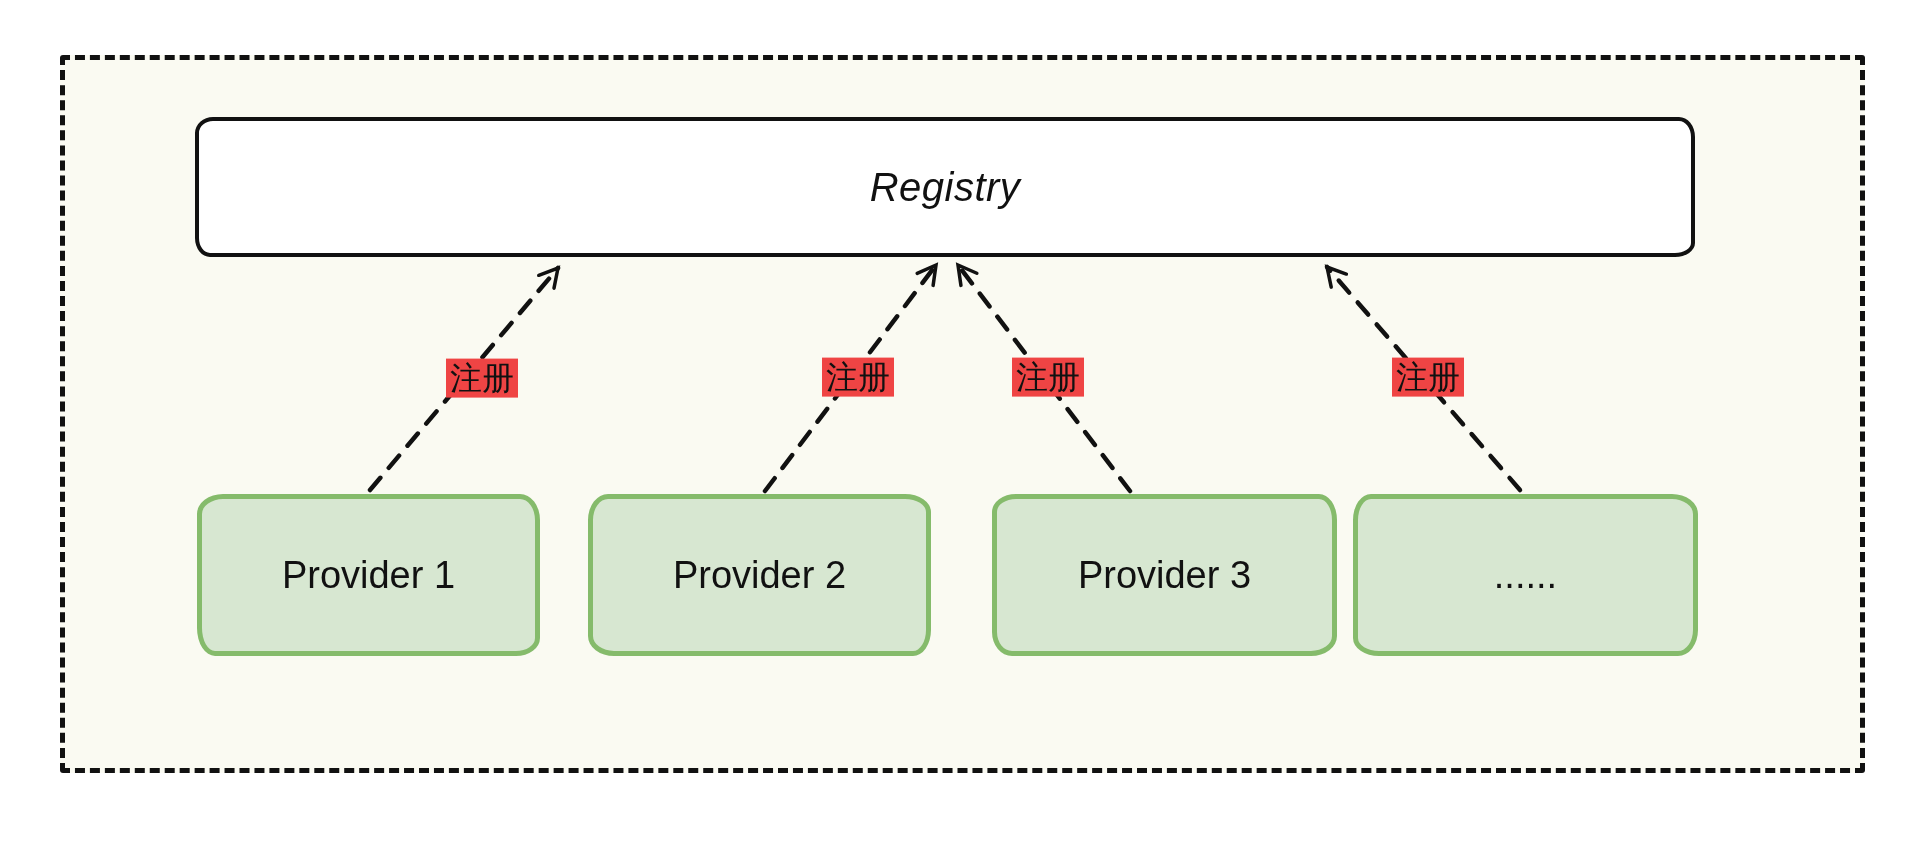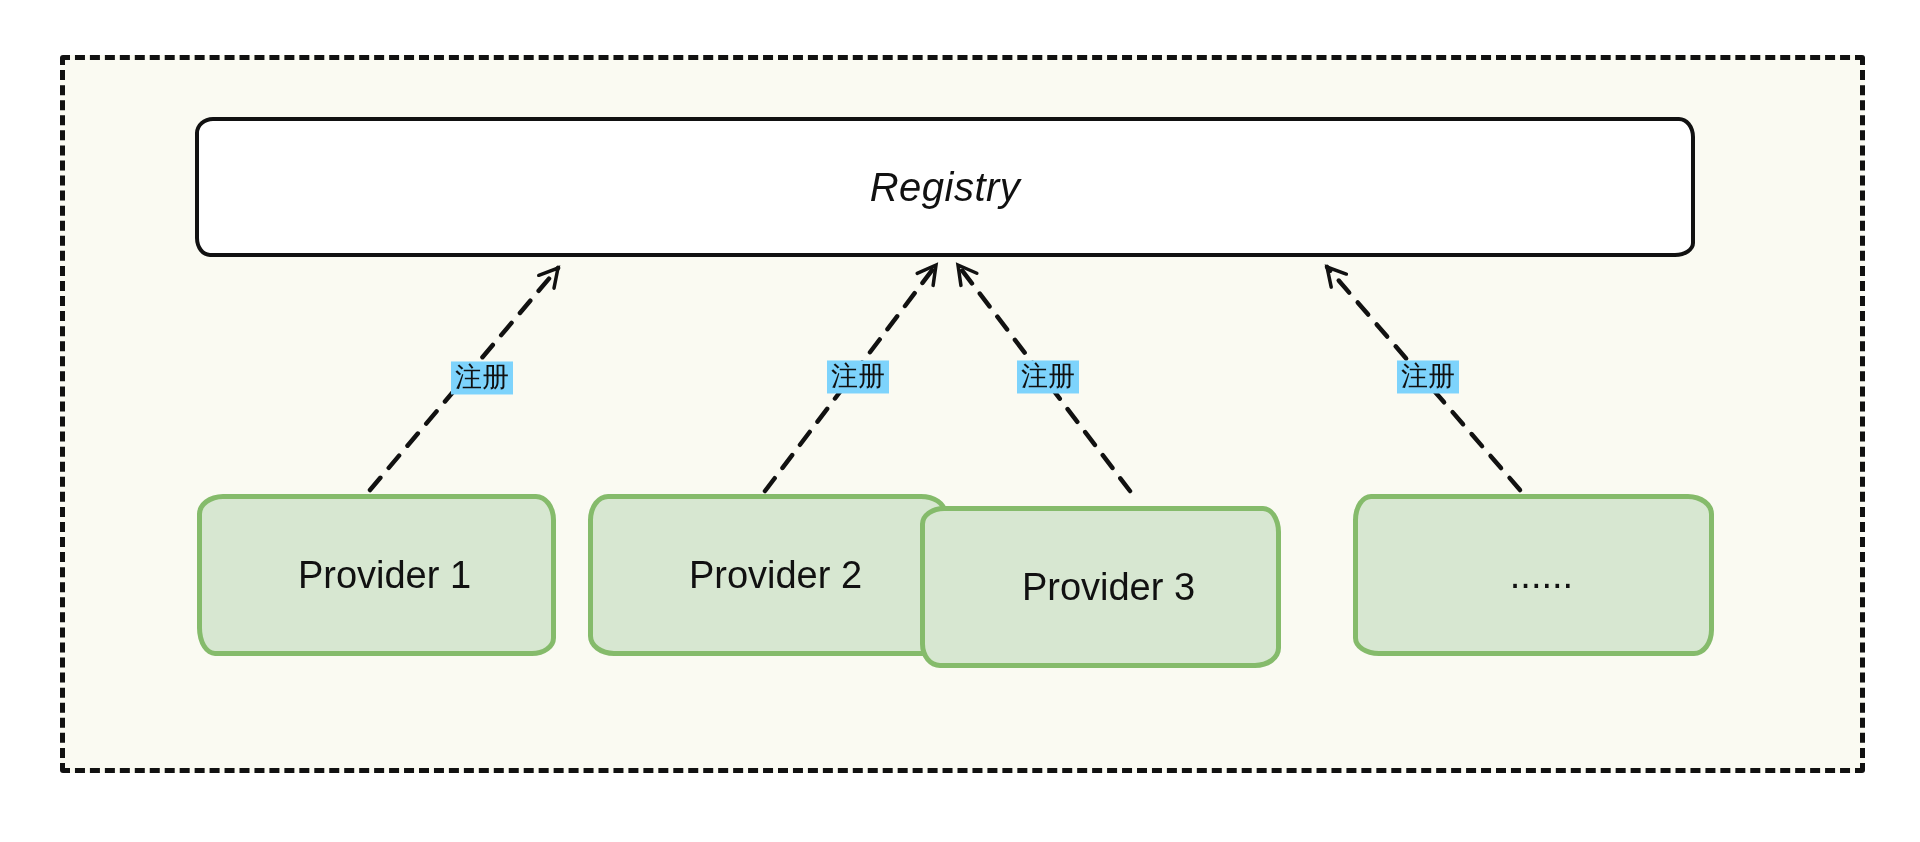--- a/index.html
+++ b/index.html
@@ -45,44 +45,43 @@
     font-style:italic;
   }
   .provider{
     position:absolute;
     top:494px;
     height:152px;
     background:var(--provider-fill);
     border:5px solid var(--provider-border);
     display:flex; align-items:center; justify-content:center;
     font-size:38px;
-    padding-left:16px;
   }
   .provider.p1{ left:197px;  width:333px; border-radius:26px 20px 24px 18px / 20px 26px 18px 28px; }
   .provider.p2{ left:588px;  width:333px; border-radius:20px 26px 18px 26px / 26px 18px 26px 20px; }
-  .provider.p3{ left:920px;  width:335px; border-radius:24px 18px 26px 20px / 18px 26px 20px 24px;margin-top:12px; }
+  .provider.p3{ left:992px;  width:335px; border-radius:24px 18px 26px 20px / 18px 26px 20px 24px; }
   .provider.p4{ left:1353px; width:335px; border-radius:18px 26px 20px 26px / 26px 20px 26px 18px; }
   .edges-svg{
     position:absolute;
     left:0; top:0;
     width:1920px; height:842px;
     pointer-events:none;
   }
   .edges-svg line{
     stroke:var(--line);
     stroke-width:4.5;
     stroke-dasharray:16 13;
     stroke-linecap:round;
   }
   .edge-label{
     position:absolute;
     transform:translate(-50%,-50%);
-    background:#7dd3fc;
+    background:#ef4444;
     padding:1px 4px;
-    font-size:27px;
+    font-size:32px;
     line-height:1.15;
     white-space:nowrap;
   }
   .edge-label.l1{ left:482px;  top:378px; }
   .edge-label.l2{ left:858px;  top:377px; }
   .edge-label.l3{ left:1048px; top:377px; }
   .edge-label.l4{ left:1428px; top:377px; }
 </style>
 </head>
 <body>

